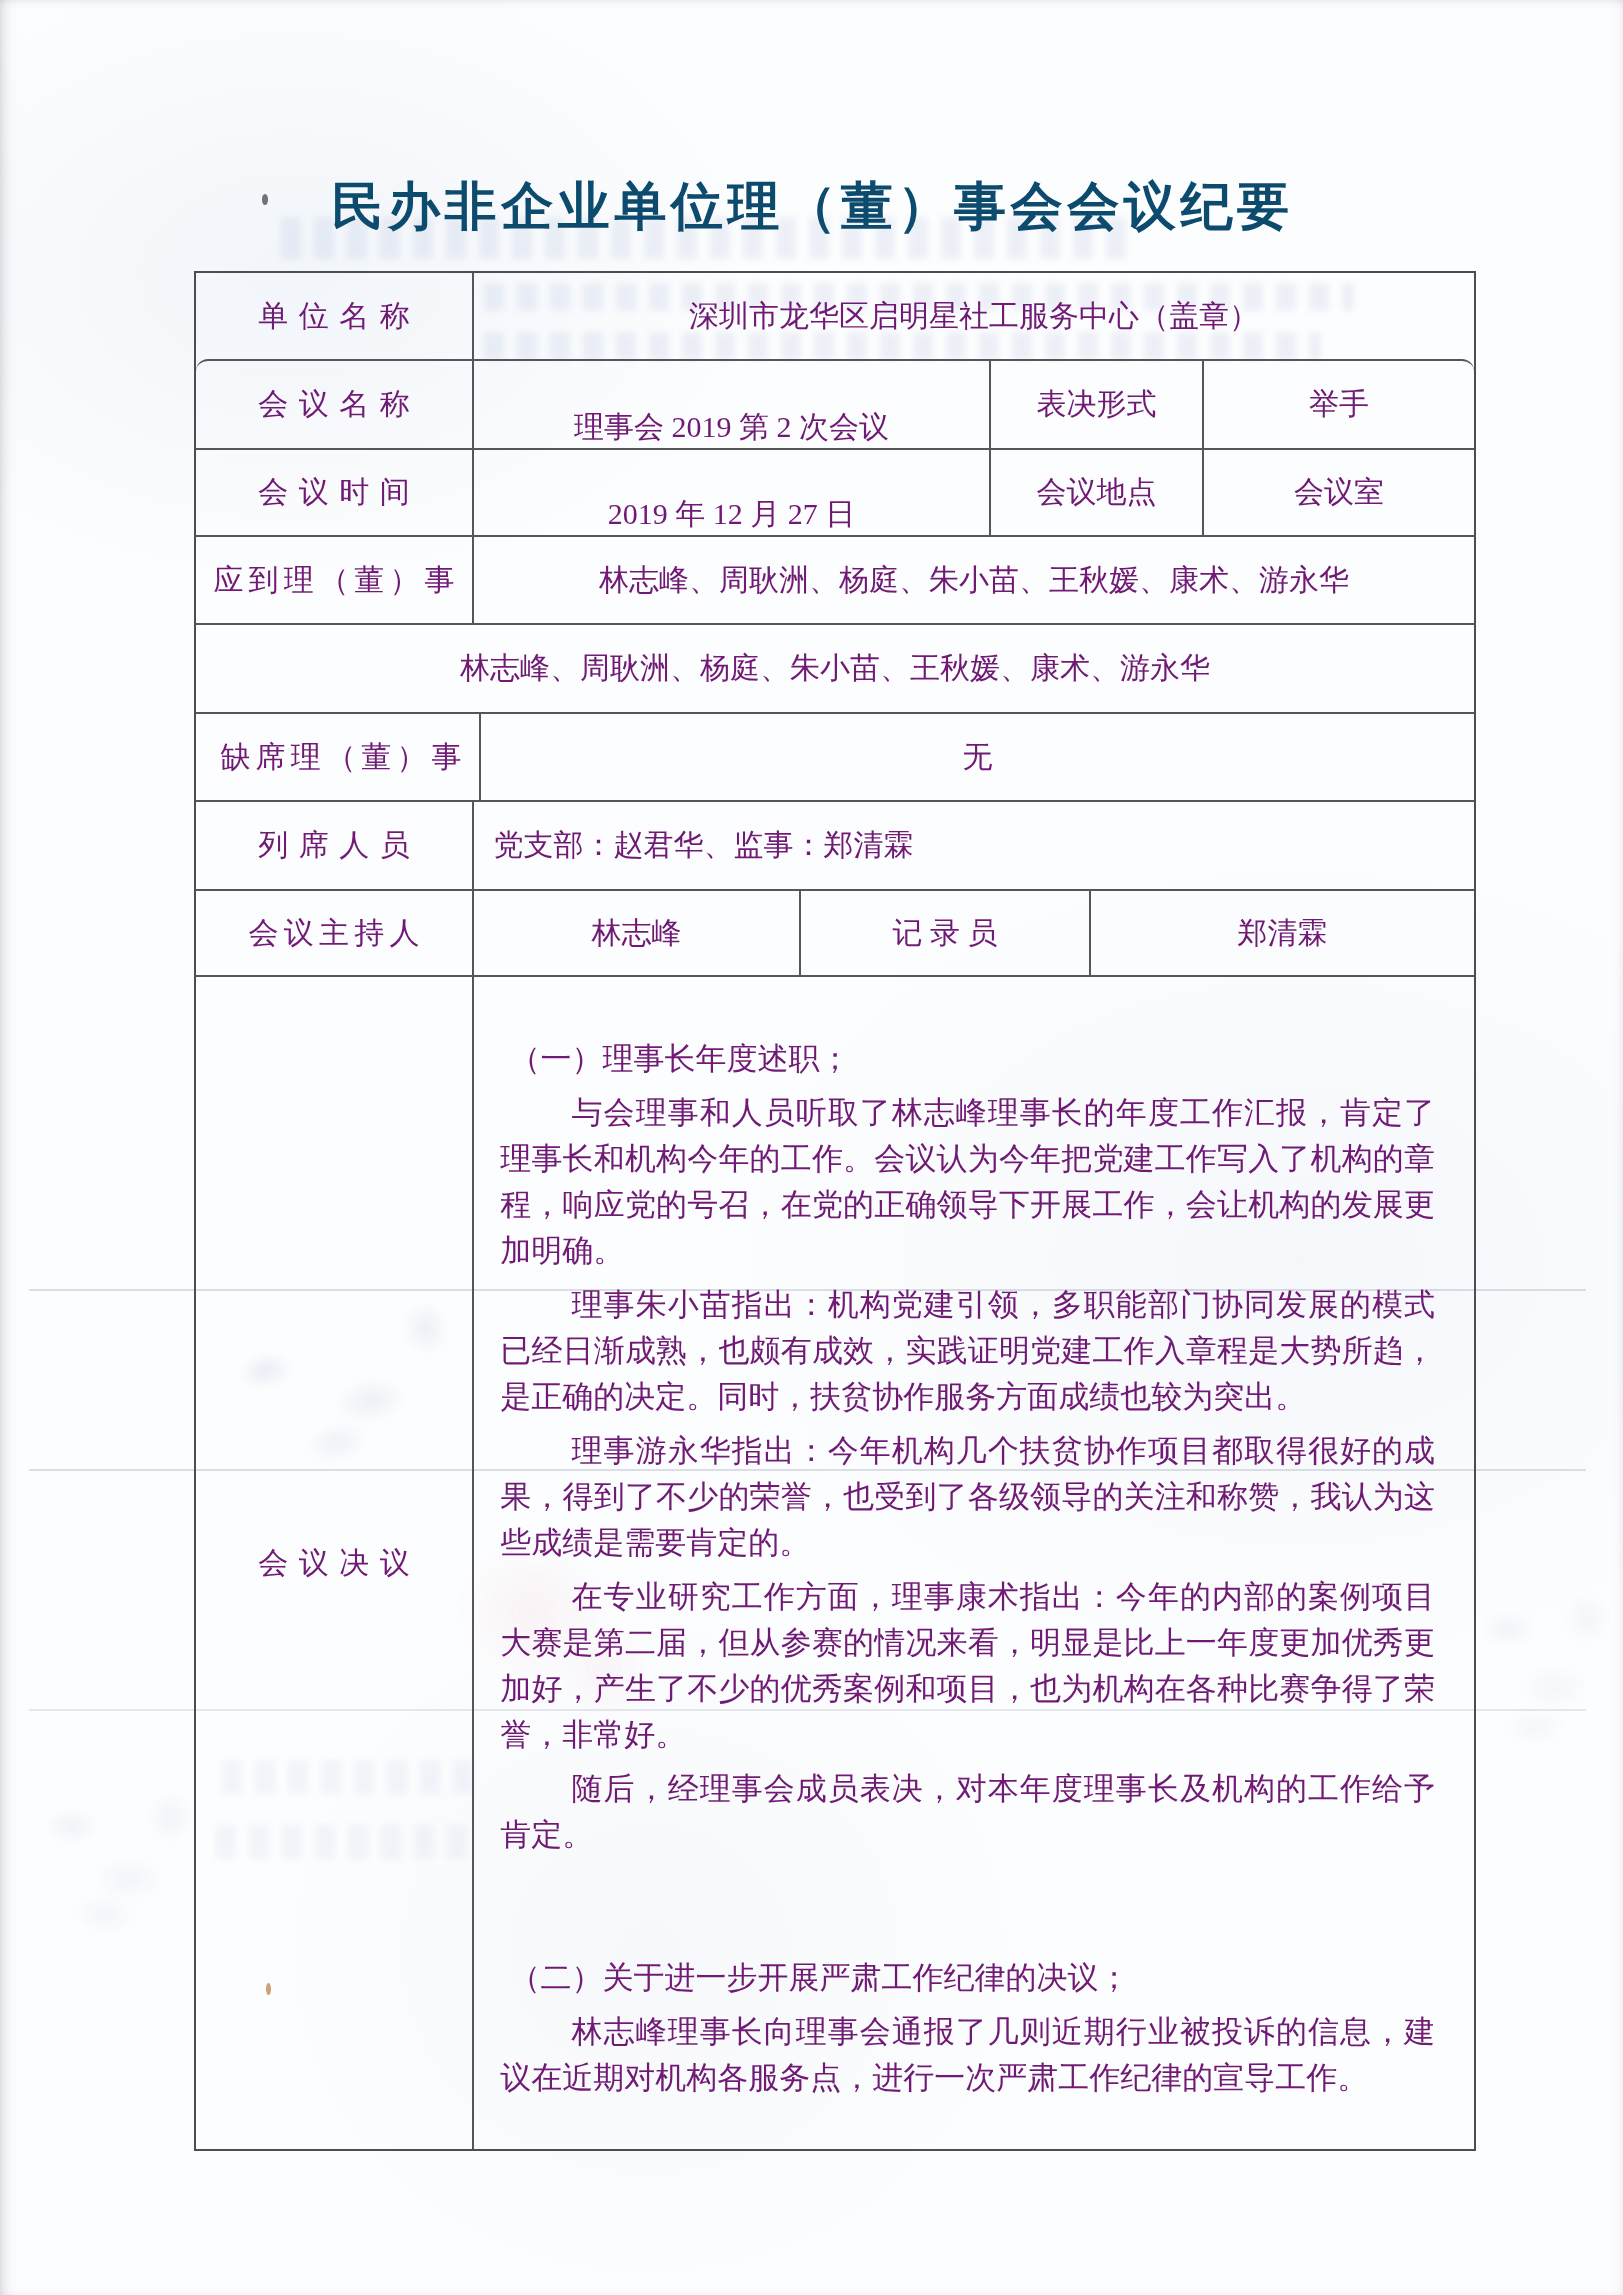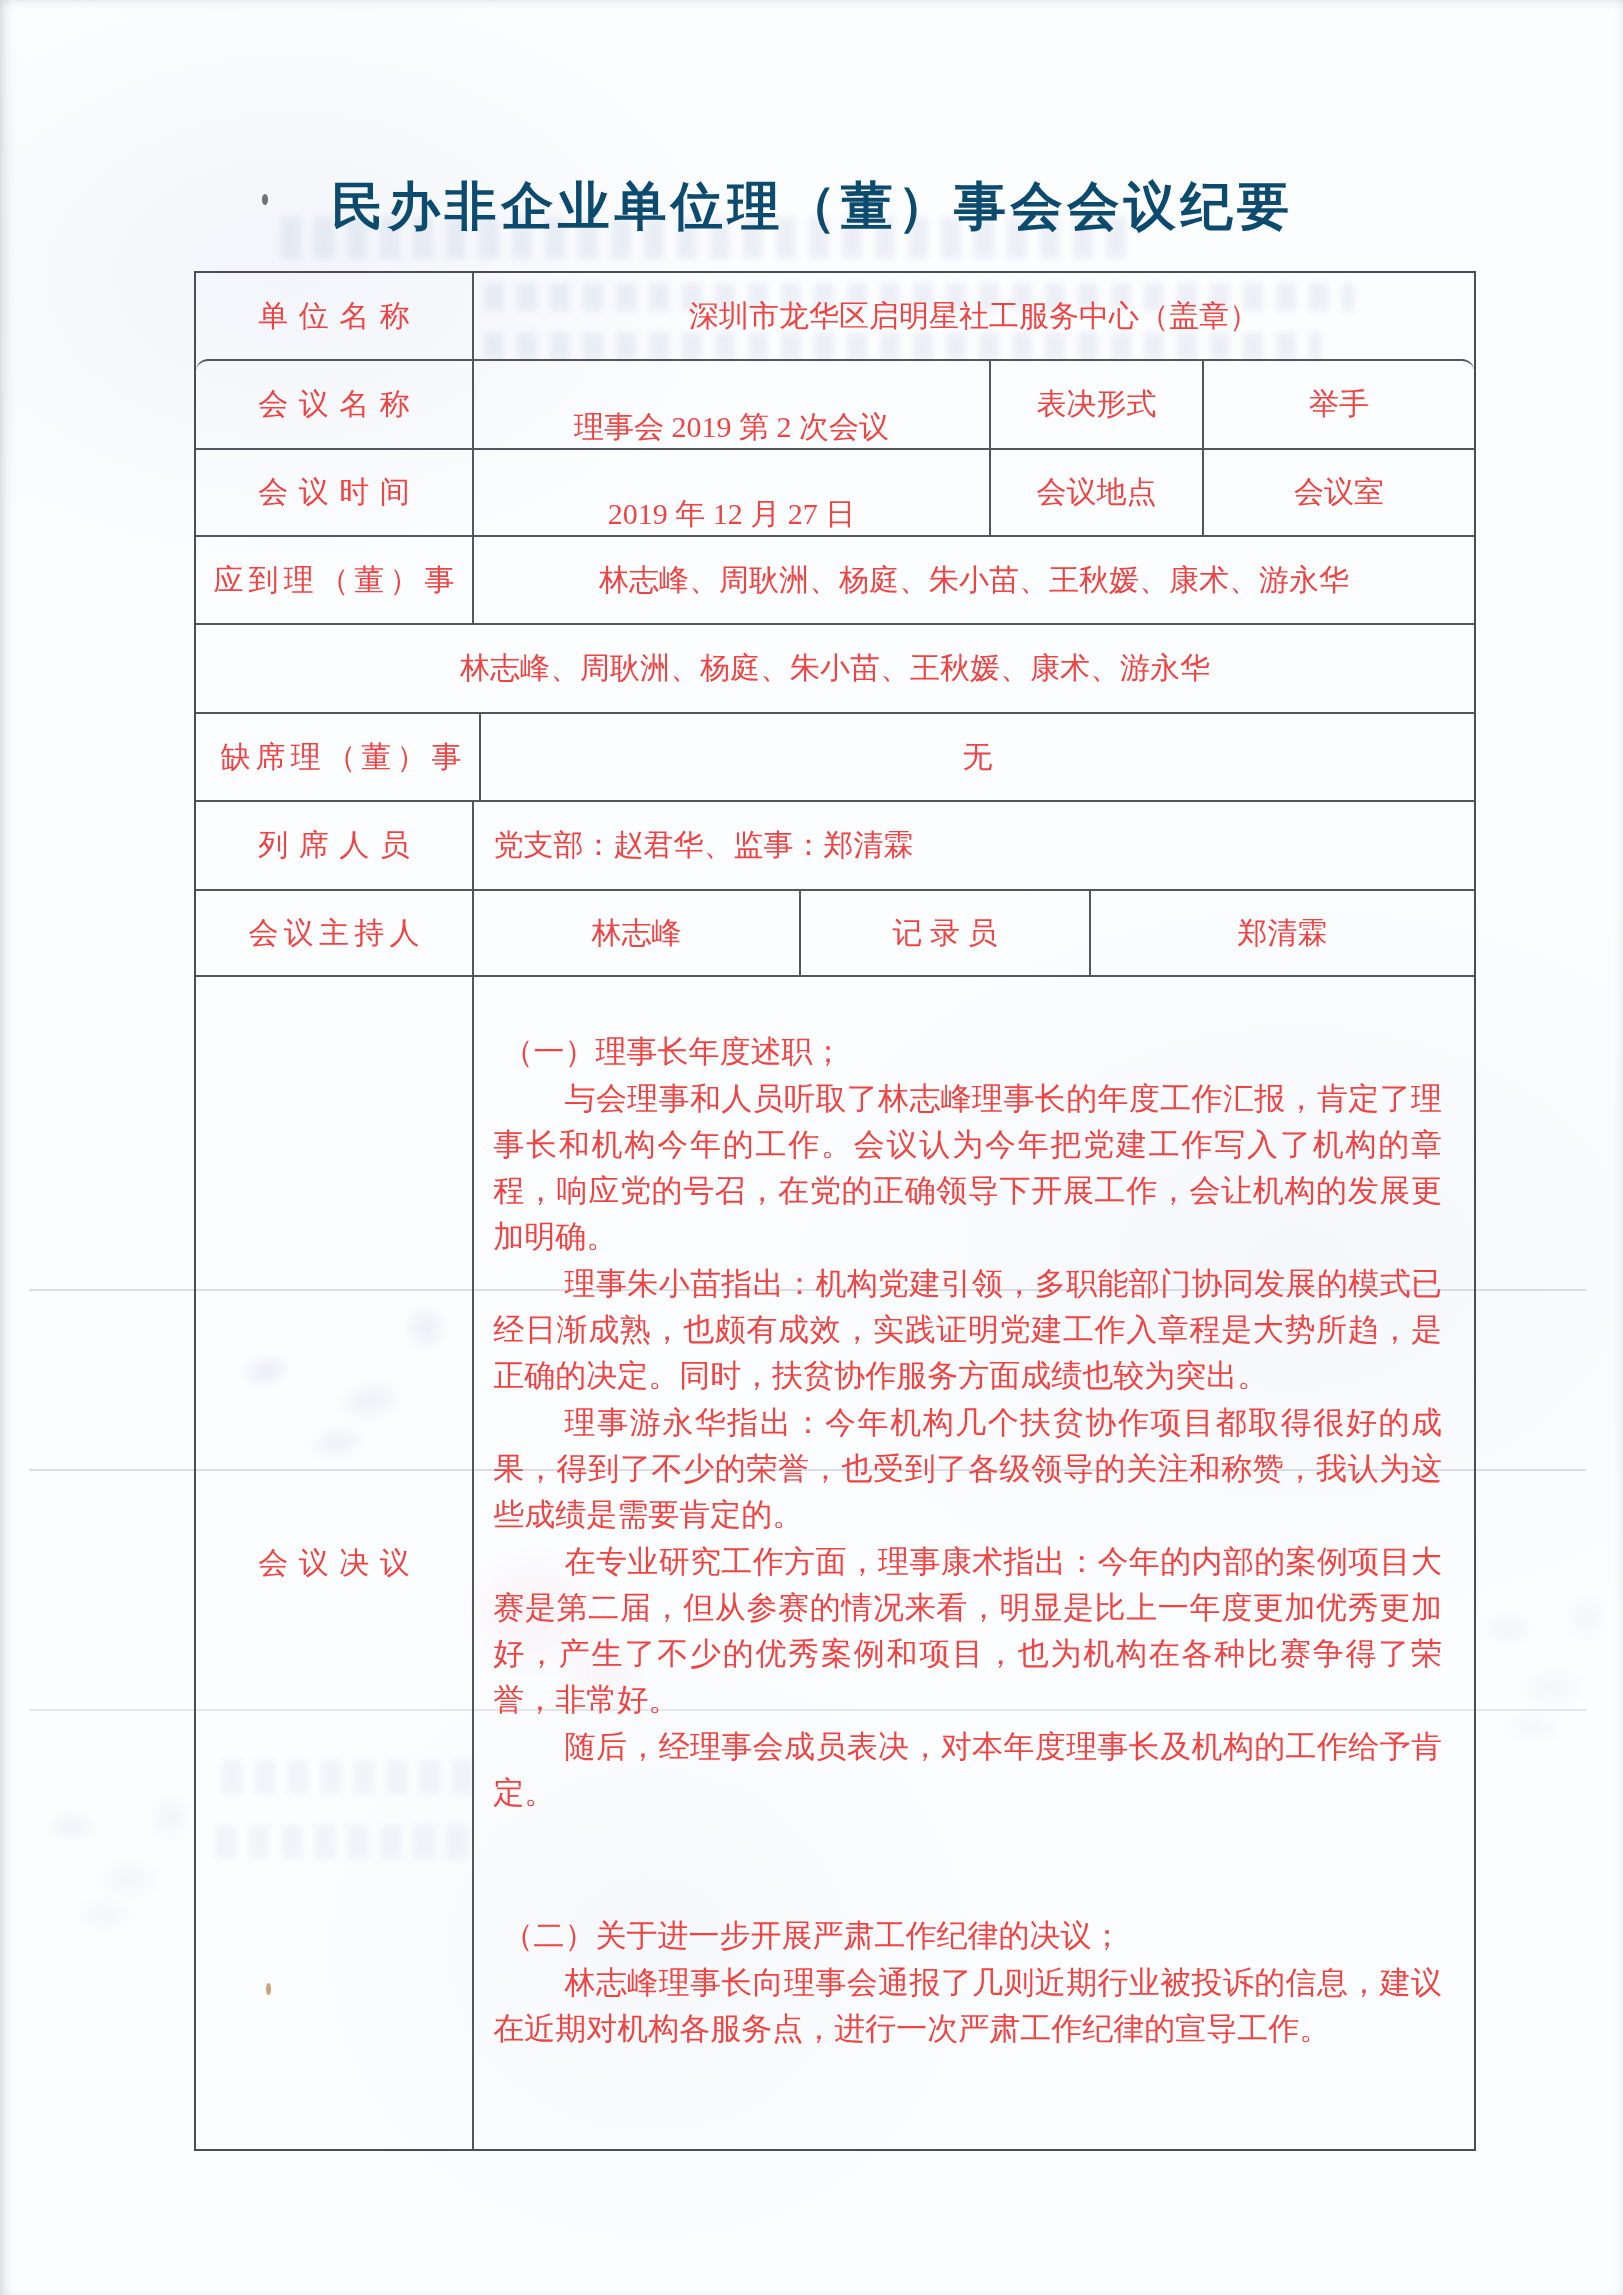--- a/index.html
+++ b/index.html
@@ -109,21 +109,21 @@
   .r7 { height: 89px; }
   .r8 { height: 86px; }
   .r9 { flex: 1 1 auto; }
 
   .cell {
     display: flex;
     align-items: center;
     justify-content: center;
     box-sizing: border-box;
     font-size: 30px;
-    color: #ef4444;
+    color: #701a75;
     overflow: hidden;
     white-space: nowrap;
   }
   .cell + .cell { border-left: 2px solid #55555c; }
   .c-label  { flex: 0 0 276px; }
   .c-fill   { flex: 1 1 auto; }
   .c-790    { flex: 0 0 517px; align-items: flex-end; }
   .c-325    { flex: 0 0 213px; }
   .c-500    { flex: 0 0 327px; }
   .c-443    { flex: 0 0 290px; }
@@ -139,21 +139,21 @@
   
   .c-res {
     display: block;
     padding: 51px 31px 13px 18.3px;
     font-size: 31px;
     line-height: 46px;
     text-align: justify;
     white-space: normal;
     overflow: hidden;
   }
-  .res-p { margin: 1px; }
+  .res-p { margin: 8px; }
   .res-p.heading { text-indent: 0.3em; }
   .res-p.body    { text-indent: 2.3em; }
   .res-p.gap     { margin-top: 97px; }
 </style>
 </head>
 <body>
 
 <div class="page-edge"></div>
 <div class="bleed bleed-lines-h" style="left:281px; top:217px; width:857px; height:42px;"></div>
 <div class="bleed bleed-lines-h" style="left:484px; top:283px; width:870px; height:27.5px;"></div>

